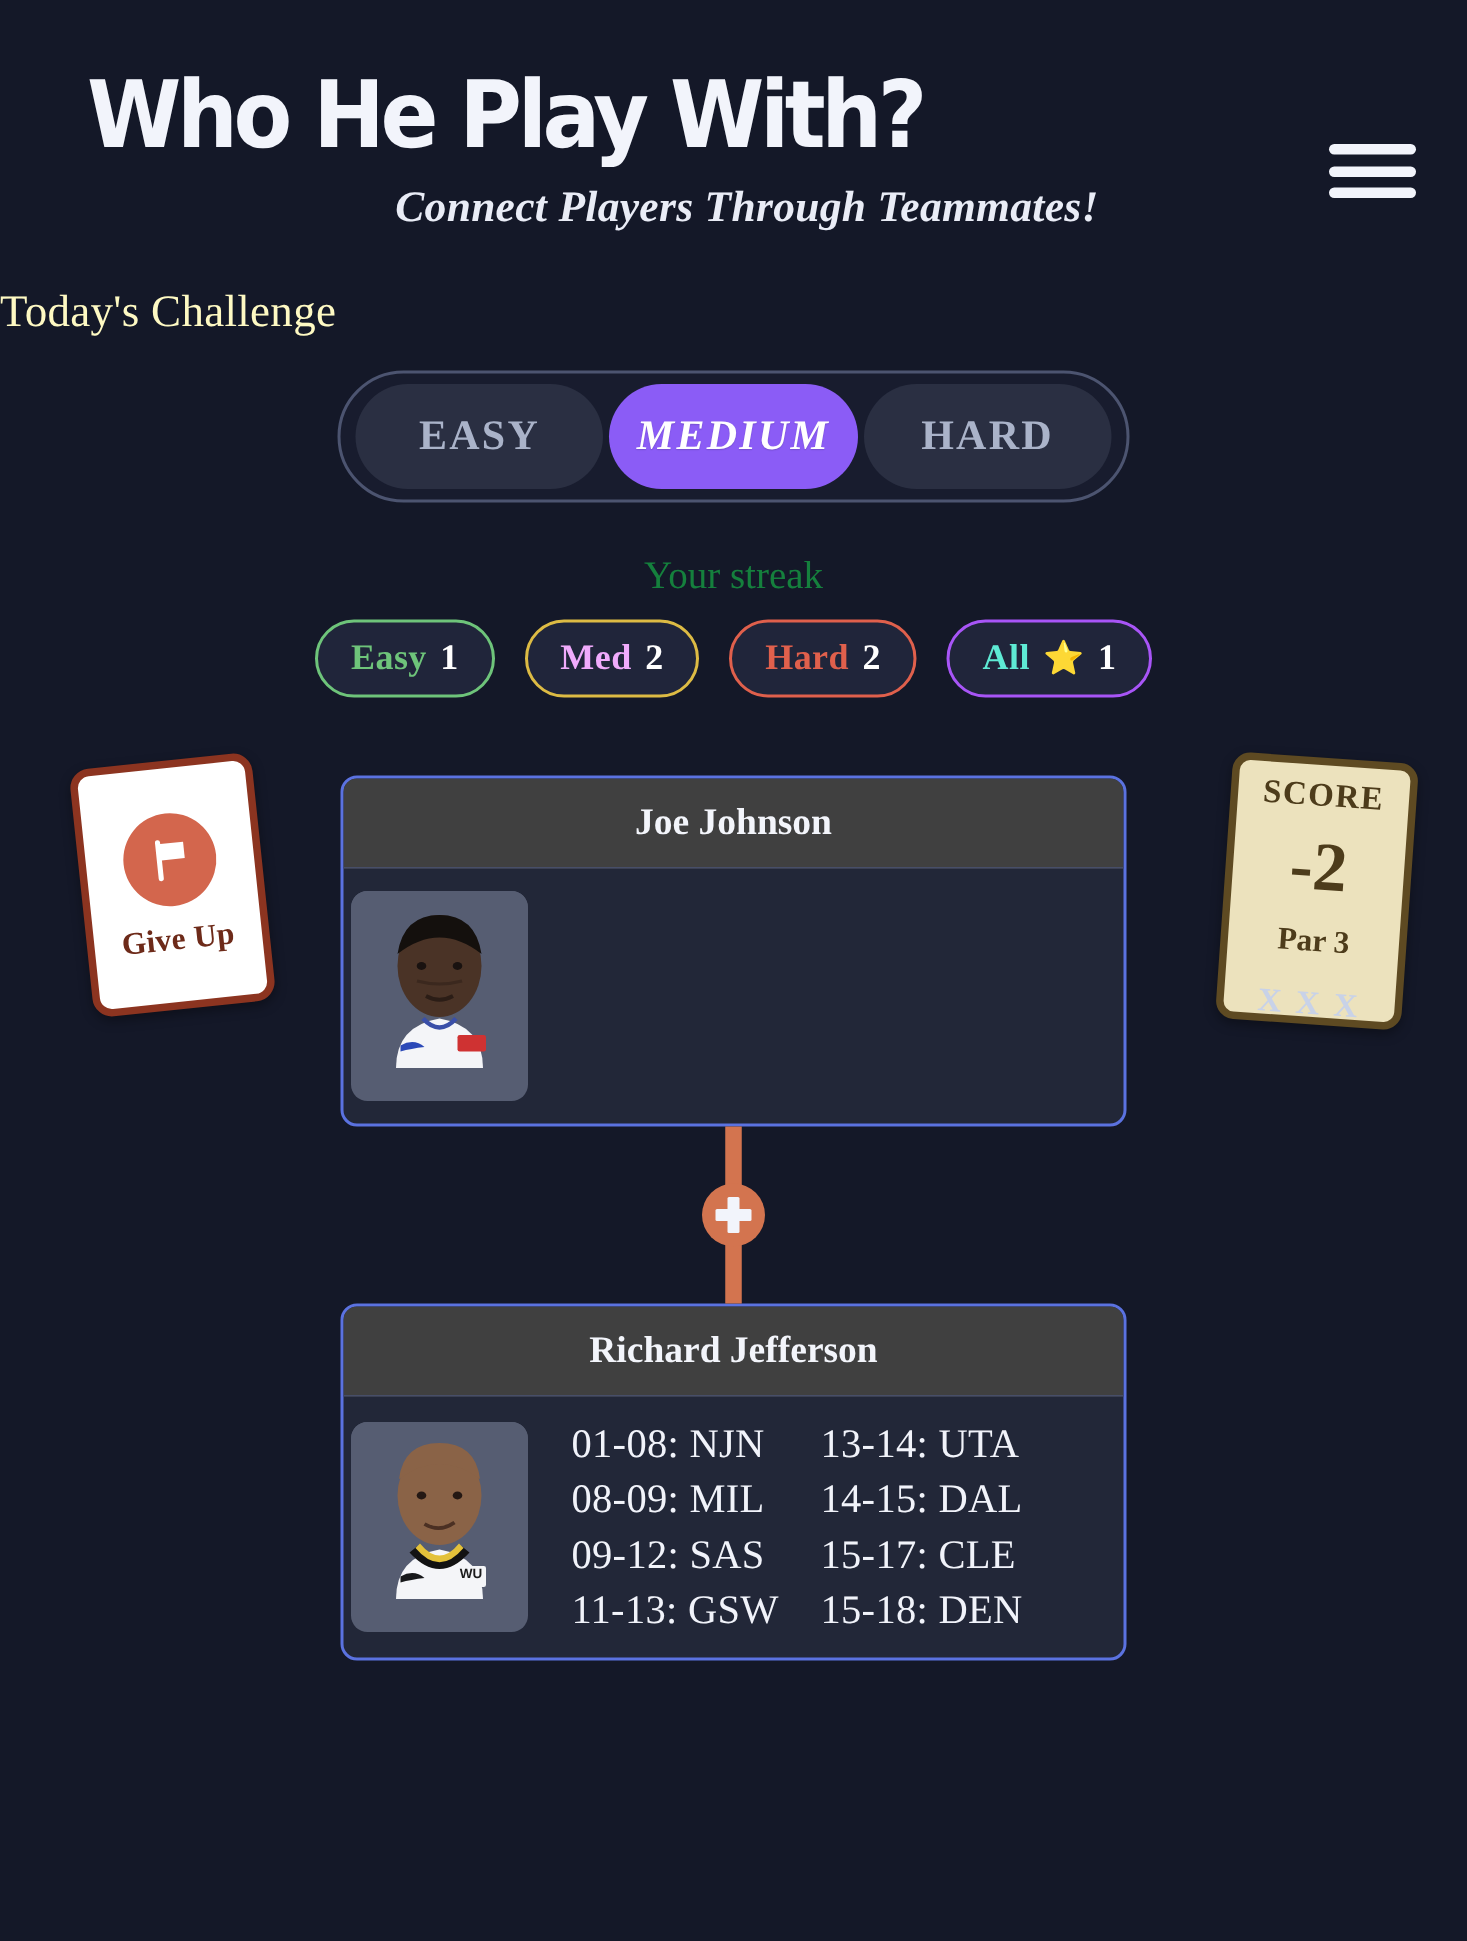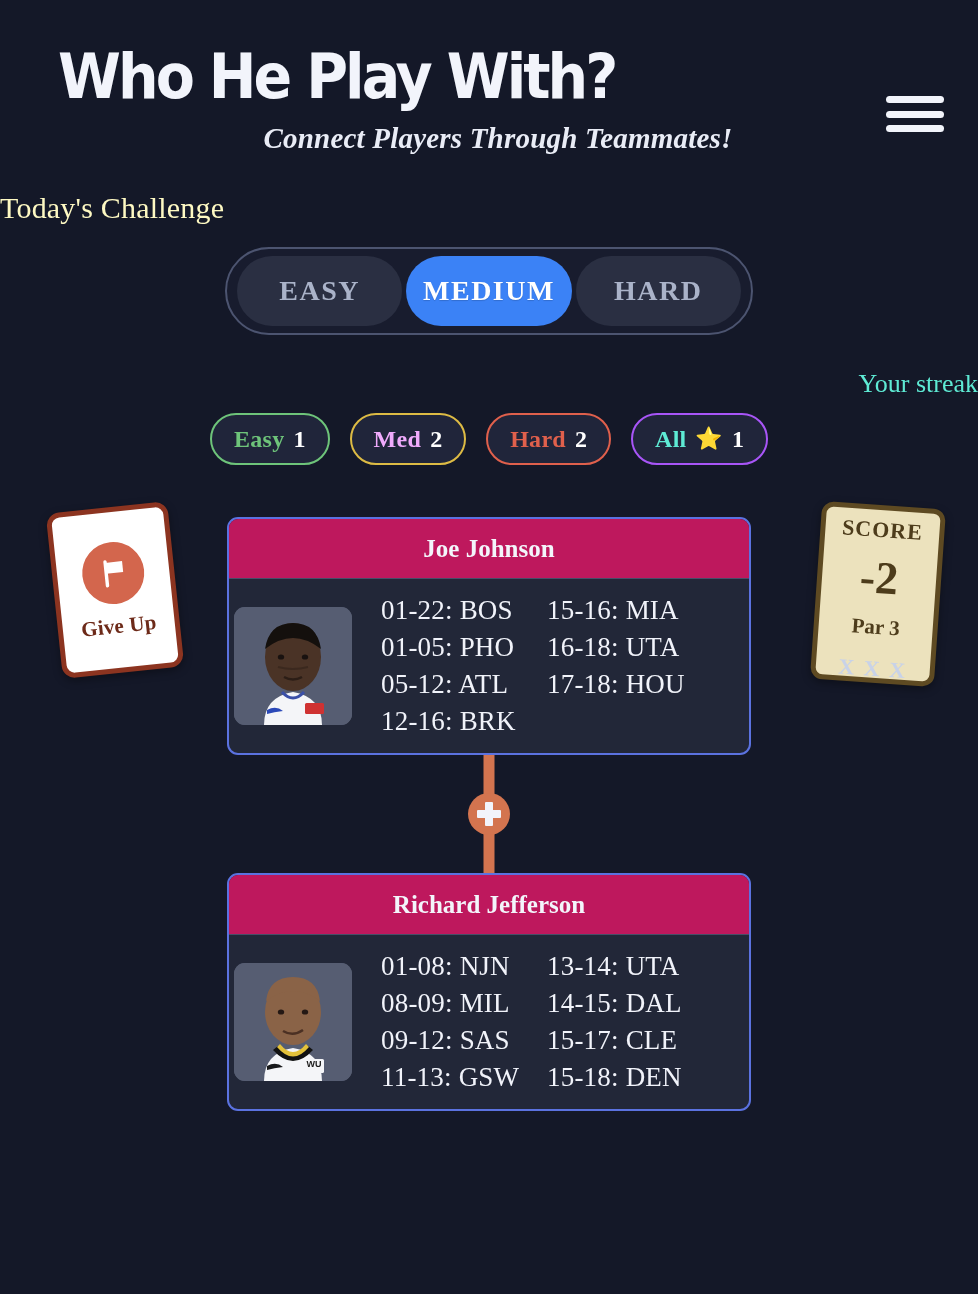--- a/index.html
+++ b/index.html
@@ -93,30 +93,31 @@
     justify-content: center;
     font-size: 28px;
     font-weight: bold;
     letter-spacing: 1.5px;
     background: #2a2f42;
     color: #aab3c9;
     cursor: pointer;
     margin: 0 2px;
   }
   .diff-pill.active {
-    background: #3b82f6;
+    background: #8b5cf6;
     color: #ffffff;
     text-shadow: 0 1px 1px rgba(0,0,0,0.16);
+    font-style: italic;
   }
 
   
   .streak-label {
-    text-align: right;
+    text-align: center;
     font-size: 26px;
-    color: #5eead4;
+    color: #15803d;
     margin-top: 34px;
   }
   .streak-row {
     display: flex;
     justify-content: center;
     gap: 20px;
     margin-top: 14px;
   }
   .streak-badge {
     height: 52px;
@@ -236,40 +237,40 @@
     position: relative;
   }
   .player-card {
     width: 524px;
     border: 2px solid #5b72e0;
     border-radius: 11px;
     background: #222738;
     overflow: hidden;
   }
   .pc-header {
-    background: #be185d;
+    background: #404040;
     text-align: center;
     padding: 16px 0 15px;
     font-size: 25px;
     font-weight: bold;
     color: #f3f5fb;
     border-bottom: 1px solid #474e68;
   }
   .pc-body {
     position: relative;
     padding: 16px 0 16px 0;
     min-height: 170px;
   }
   .pc-photo {
     position: absolute;
     left: 5px;
     top: 50%;
     transform: translateY(-50%);
     width: 118px;
-    height: 118px;
+    height: 140px;
     border-radius: 11px;
     background: #565d72;
     overflow: hidden;
   }
   .pc-teams {
     margin-left: 152px;
     display: grid;
     grid-template-columns: 148px 148px;
     column-gap: 18px;
     row-gap: 6px;
@@ -396,29 +397,20 @@
             <path d="M31 42 q28 -22 56 0 q-4 -26 -28 -26 q-24 0 -28 26z" fill="#14100d"></path>
             <ellipse cx="47" cy="50" rx="3.2" ry="2.6" fill="#191210"></ellipse>
             <ellipse cx="71" cy="50" rx="3.2" ry="2.6" fill="#191210"></ellipse>
             <path d="M50 70 q9 5 18 0" stroke="#2b1d16" stroke-width="2.5" fill="none"></path>
             <path d="M44 60 q15 4 30 0" stroke="#2b1d16" stroke-width="2" fill="none" opacity="0.5"></path>
             <path d="M30 118 q0 -28 29 -33 q29 5 29 33 z" fill="#f4f5f8"></path>
             <path d="M48 85 q11 12 22 0" stroke="#3a4fa8" stroke-width="3" fill="none"></path>
             <path d="M33 103 q9 -5 16 1 q-9 1 -16 3z" fill="#2b49b8"></path>
             <rect x="71" y="96" width="19" height="11" rx="1.5" fill="#cf3232"></rect>
           </svg>
-        </div>
-        <div class="pc-teams">
-          <div class="tcell">01-22: BOS</div>
-          <div class="tcell">15-16: MIA</div>
-          <div class="tcell">01-05: PHO</div>
-          <div class="tcell">16-18: UTA</div>
-          <div class="tcell">05-12: ATL</div>
-          <div class="tcell">17-18: HOU</div>
-          <div class="tcell">12-16: BRK</div>
         </div>
       </div>
     </div>
 
     <div class="connector">
       <div class="line"></div>
       <div class="knob">
         <span class="plus-h"></span>
         <span class="plus-v"></span>
       </div>

